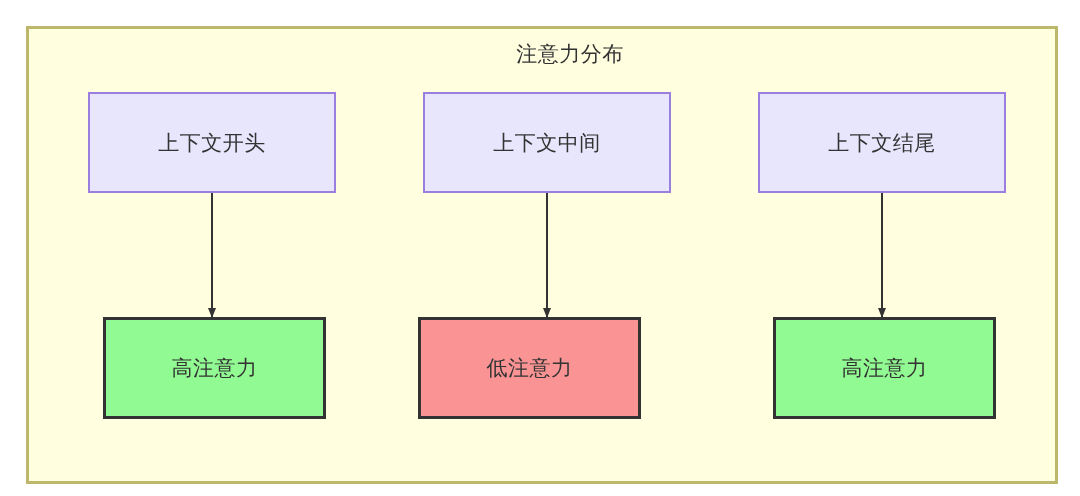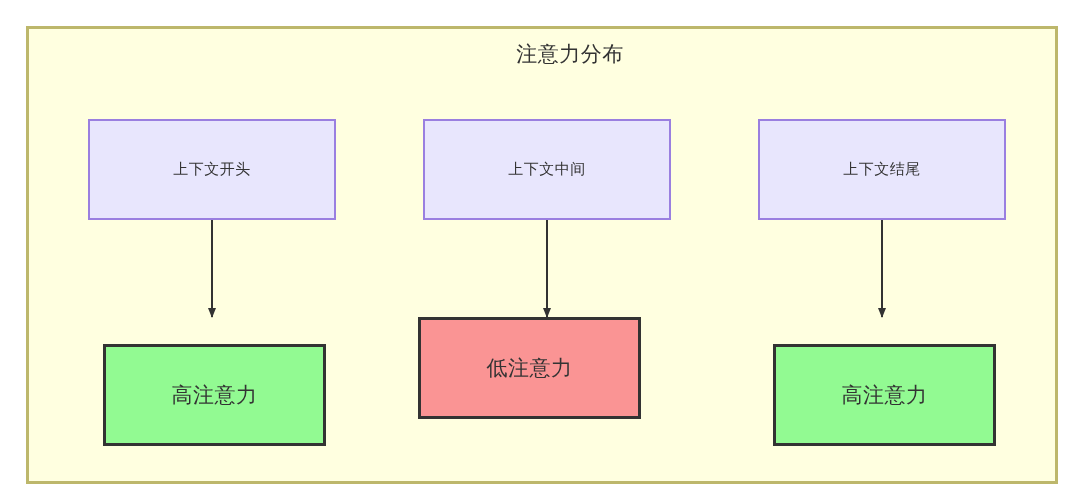--- a/index.html
+++ b/index.html
@@ -47,25 +47,24 @@
   .node-top {
     position: absolute;
     width: 248px;
     height: 101px;
     background: #e8e6fd;
     border: 2px solid #9a7fe0;
     box-sizing: border-box;
     display: flex;
     align-items: center;
     justify-content: center;
-    font-size: 15px;
+    font-size: 21px;
     color: #333333;
     letter-spacing: 0.5px;
     white-space: nowrap;
-    margin-top: 27px;
   }
   .node-top.col1 { left: 88px;  top: 92px; }
   .node-top.col2 { left: 423px; top: 92px; }
   .node-top.col3 { left: 758px; top: 92px; }
 
   
   .node-bottom {
     position: absolute;
     width: 223px;
     height: 102px;
@@ -75,21 +74,21 @@
     align-items: center;
     justify-content: center;
     font-size: 21px;
     color: #333333;
     letter-spacing: 0.5px;
     white-space: nowrap;
   }
   .node-bottom.col1 { left: 103px; top: 317px; }
   .node-bottom.col2 { left: 418px; top: 317px; }
   .node-bottom.col3 { left: 773px; top: 317px; }
-  .fill-high { background: #92fa92; margin-top: 27px; }
+  .fill-high { background: #92fa92; }
   .fill-low  { background: #fa9494; }
 
   
   .arrow-svg {
     position: absolute;
     left: 0;
     top: 0;
     width: 1080px;
     height: 496px;
     pointer-events: none;

